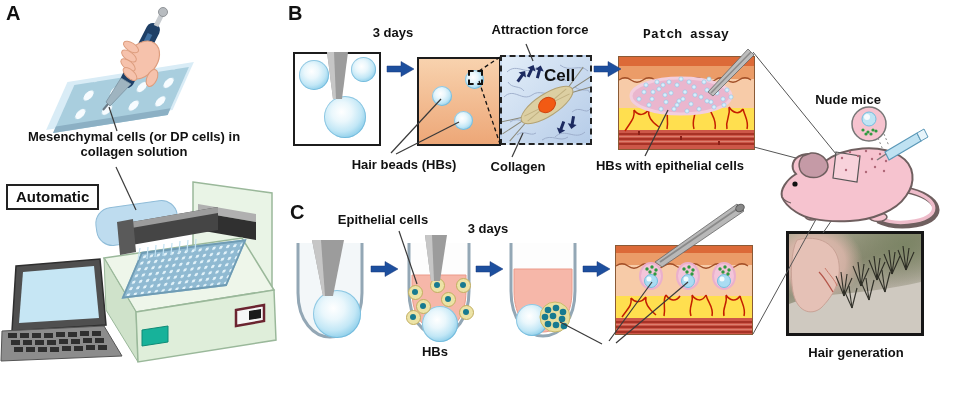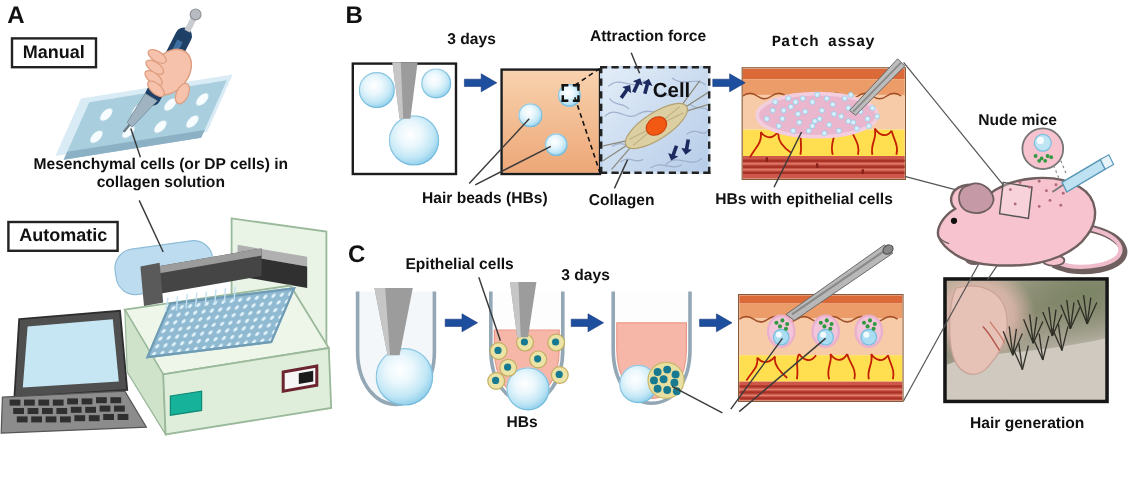--- a/index.html
+++ b/index.html
@@ -39,21 +39,20 @@
            radial-gradient(ellipse 90px 60px at 88% 12%, rgba(122,132,100,.9) 0%, rgba(122,132,100,0) 70%),
            linear-gradient(160deg,#a8a890 0%,#8a8a72 35%,#b0aa9c 60%,#d0ccc4 82%,#c6c2ba 100%);}
   .photo svg{position:absolute;left:0;top:0;}
 </style>
 </head>
 <body>
 
 <div class="fig">
 
   <div class="panel-letter" style="left:6px;top:2px;">A</div>
-  <div class="boxed" style="left:9px;top:31px;">Manual</div>
   <div class="tray-sheet"></div>
   <div class="tray-top"></div>
   <div class="lbl wrap" style="left:22px;top:129px;width:224px;">Mesenchymal cells (or DP cells) in collagen solution</div>
   <div class="boxed" style="left:6px;top:184px;">Automatic</div>
   <div class="plate"></div>
 
   <svg class="svg-abs svg-bg" width="954" height="400">
 
     <g>
       <polygon points="16,266 100,259 106,325 12,331" fill="#4f4f4f" stroke="#2e2e2e" stroke-width="1.5"></polygon>

